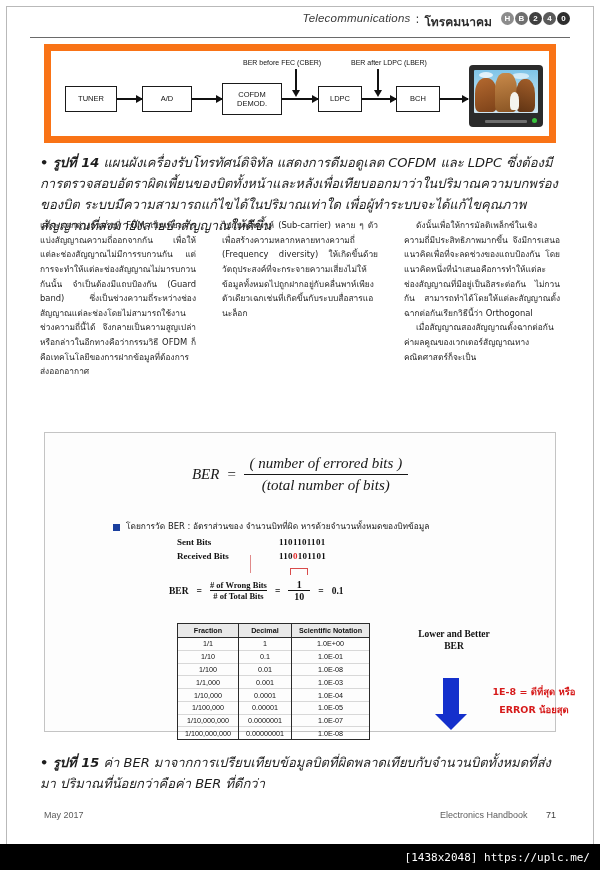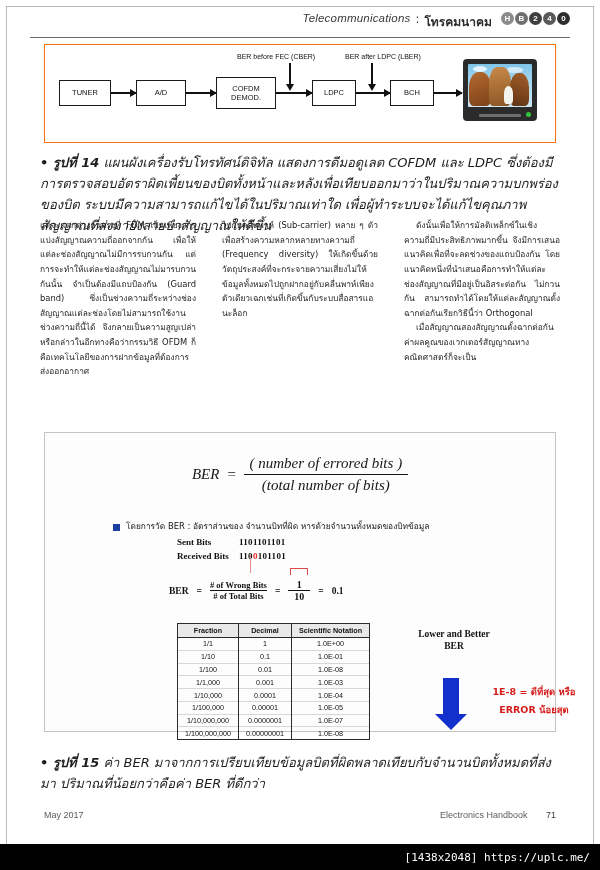--- a/index.html
+++ b/index.html
@@ -22,21 +22,21 @@
         font-size:8px;font-weight:700;display:flex;align-items:center;justify-content:center;
         font-family:"Liberation Sans",sans-serif;}
   .badge span:nth-child(1){background:#8c8c8c;}
   .badge span:nth-child(2){background:#6f6f6f;}
   .badge span:nth-child(3){background:#3f3f3f;}
   .badge span:nth-child(4){background:#5a5a5a;}
   .badge span:nth-child(5){background:#2e2e2e;}
 
   
   .fig14{position:absolute;left:44px;top:44px;width:512px;height:99px;
-        border:1px solid #f97316;background:#fff;box-sizing:border-box;}
+        border:7px solid #f97316;background:#fff;box-sizing:border-box;}
   .blk{position:absolute;border:1.6px solid #1a1a1a;background:#fff;
         display:flex;align-items:center;justify-content:center;text-align:center;
         font-family:"Liberation Sans",sans-serif;font-size:7.5px;color:#111;
         line-height:1.25;box-sizing:border-box;}
   .arrow{position:absolute;height:2px;background:#111;}
   .arrow:after{content:"";position:absolute;right:-1px;top:-3px;
         border-left:7px solid #111;border-top:4px solid transparent;
         border-bottom:4px solid transparent;}
   .varrow{position:absolute;width:2px;background:#111;}
   .varrow:after{content:"";position:absolute;left:-3px;bottom:-6px;
@@ -91,21 +91,21 @@
   .frac .bar{height:1.3px;background:#171717;width:100%;}
   .frac .den{padding:2px 6px 0 6px;}
 
   .bullet-line{position:absolute;left:68px;top:88px;display:flex;align-items:flex-start;gap:6px;}
   .bullet-sq{width:7px;height:7px;background:#1a3f9e;margin-top:3px;flex:none;}
   .bullet-tx{font-family:"DejaVu Sans",sans-serif;font-size:8.4px;color:#111;line-height:1.4;}
 
   .bits{position:absolute;left:132px;top:104px;font-family:"Liberation Serif",serif;
         font-weight:700;font-size:9px;color:#111;}
   .bits-row{display:flex;margin-bottom:4px;}
-  .bits-lab{width:62px;}
+  .bits-lab{width:102px;}
   .bits-val{letter-spacing:.3px;}
   .bits-val .err{color:#e02a2a;}
   .err-tick{position:absolute;left:205px;top:122px;width:1px;height:18px;background:#e08a8a;}
 
   .calc{position:absolute;left:124px;top:146px;display:flex;align-items:center;gap:8px;
         font-family:"Liberation Serif",serif;font-weight:700;font-size:9.5px;color:#111;}
   .calc .frac2{display:inline-flex;flex-direction:column;align-items:center;font-size:8.5px;}
   .calc .frac2 .bar{height:1.2px;background:#111;width:100%;}
   .calc .frac3{display:inline-flex;flex-direction:column;align-items:center;font-size:10px;
         position:relative;}

